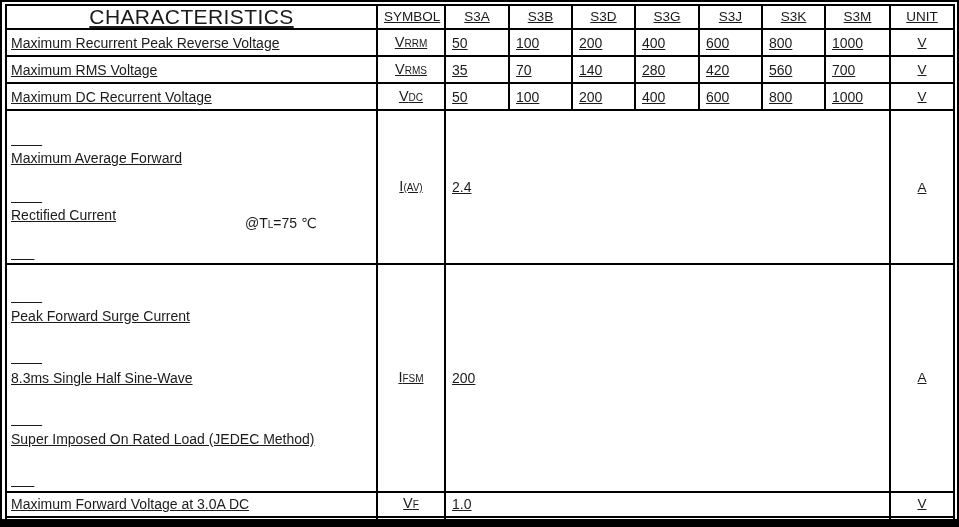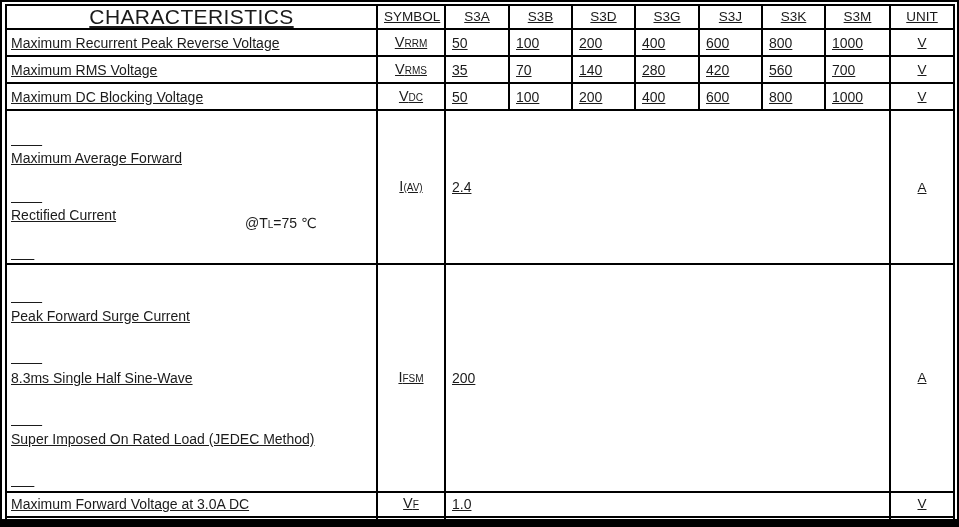--- a/index.html
+++ b/index.html
@@ -93,21 +93,21 @@
       <td class="c">70</td>
       <td class="c">140</td>
       <td class="c">280</td>
       <td class="c">420</td>
       <td class="c">560</td>
       <td class="c">700</td>
       <td class="unit">V</td>
     </tr>
 
     <tr class="h27">
-      <td class="char">Maximum DC Blocking Voltage</td>
+      <td class="char">Maximum DC Recurrent Voltage</td>
       <td class="sym"><span>V</span><span class="ss">DC</span></td>
       <td class="c">50</td>
       <td class="c">100</td>
       <td class="c">200</td>
       <td class="c">400</td>
       <td class="c">600</td>
       <td class="c">800</td>
       <td class="c">1000</td>
       <td class="unit">V</td>
     </tr>

